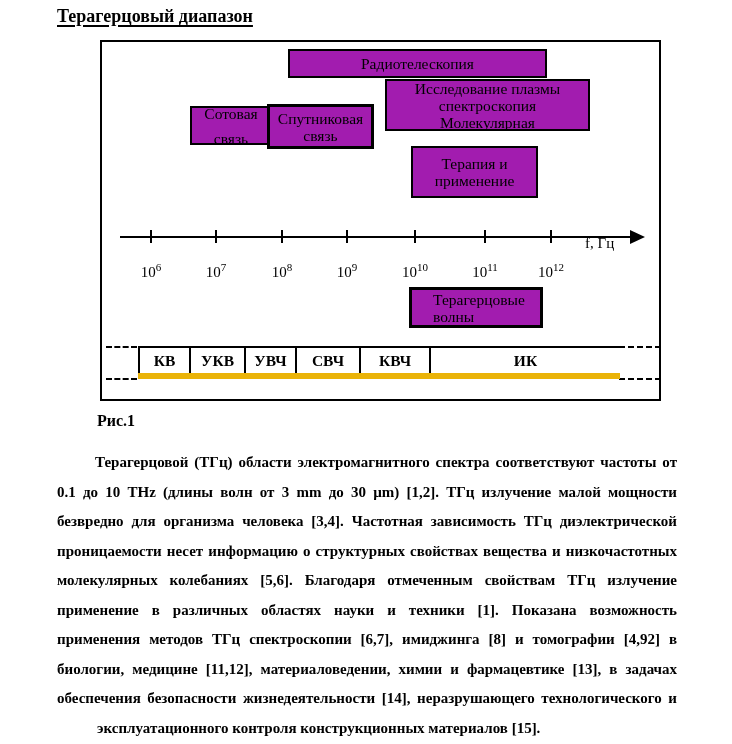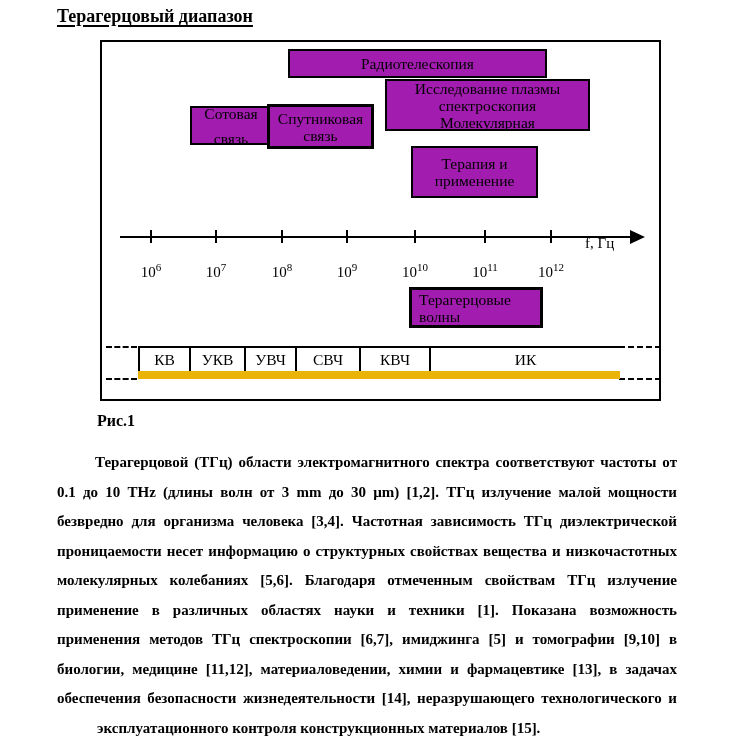--- a/index.html
+++ b/index.html
@@ -35,21 +35,21 @@
     display: flex; flex-direction: column; justify-content: center;
     text-align: center;
     font-size: 15.5px; line-height: 17px;
   }
   .box-radio    { left: 186px; top: 7px;   width: 259px; height: 29px; }
   .box-plasma   { left: 283px; top: 37px;  width: 205px; height: 52px; }
   .box-cellular { left: 88px;  top: 64px;  width: 82px;  height: 39px; gap: 8px; }
   .box-satellite{ left: 165px; top: 62px;  width: 107px; height: 45px; border-width: 3px; }
   .box-therapy  { left: 309px; top: 104px; width: 127px; height: 52px; }
   .box-thz      { left: 307px; top: 245px; width: 134px; height: 41px;
-                  border-width: 3px; text-align: left; padding-left: 7px; }
+                  border-width: 3px; text-align: left; padding-left: 21px; }
 
   .axis-line { position: absolute; left: 18px; top: 194px; width: 512px; height: 2px; background: #000; }
   .axis-arrow {
     position: absolute; left: 528px; top: 188px;
     width: 0; height: 0;
     border-left: 15px solid #000;
     border-top: 7px solid transparent;
     border-bottom: 7px solid transparent;
   }
   .tick { position: absolute; top: 188px; width: 0; }
@@ -59,22 +59,23 @@
     text-align: center; font-size: 15px; white-space: nowrap; margin-top: 15px;
   }
   .tick sup { font-size: 11px; }
   .axis-unit { position: absolute; left: 483px; top: 193px; font-size: 15px; white-space: nowrap; }
 
   .dash { position: absolute; height: 0; border-top: 2px dashed #000; }
 
   .bandstrip {
     position: absolute; left: 36px; top: 304px;
     width: 482px; height: 33px;
-    border-top: 2px solid #000; border-bottom: 8px solid #eab308;
+    border-top: 2px solid #000; border-bottom: 6px solid #eab308;
     display: flex;
+    font-weight: bold;
   }
   .bandcell {
     border-left: 2px solid #000;
     display: flex; align-items: center; justify-content: center;
     font-size: 15.5px;
   }
   .bandcell.last { flex: 1; text-align: center; }
 
   .caption { position: absolute; left: 97px; top: 412px; font-size: 16px; font-weight: bold; }
 
@@ -191,19 +192,19 @@
 
   <div class="caption">Рис.1</div>
 
   <div class="bodytext">
     <div class="tline first">Терагерцовой (ТГц) области электромагнитного спектра соответствуют частоты от</div>
     <div class="tline">0.1 до 10 THz (длины волн от 3 mm до 30 µm) [1,2]. ТГц излучение малой мощности</div>
     <div class="tline">безвредно для организма человека [3,4]. Частотная зависимость ТГц диэлектрической</div>
     <div class="tline">проницаемости несет информацию о структурных свойствах вещества и низкочастотных</div>
     <div class="tline">молекулярных колебаниях [5,6]. Благодаря отмеченным свойствам ТГц излучение находит</div>
     <div class="tline">применение в различных областях науки и техники [1]. Показана возможность</div>
-    <div class="tline">применения методов ТГц спектроскопии [6,7], имиджинга [5] и томографии [9,10] в</div>
+    <div class="tline">применения методов ТГц спектроскопии [6,7], имиджинга [8] и томографии [4,92] в</div>
     <div class="tline">биологии, медицине [11,12], материаловедении, химии и фармацевтике [13], в задачах</div>
     <div class="tline">обеспечения безопасности жизнедеятельности [14], неразрушающего технологического и</div>
     <div class="tline last">эксплуатационного контроля конструкционных материалов [15].</div>
   </div>
 
 </div>
 
 </body></html>

